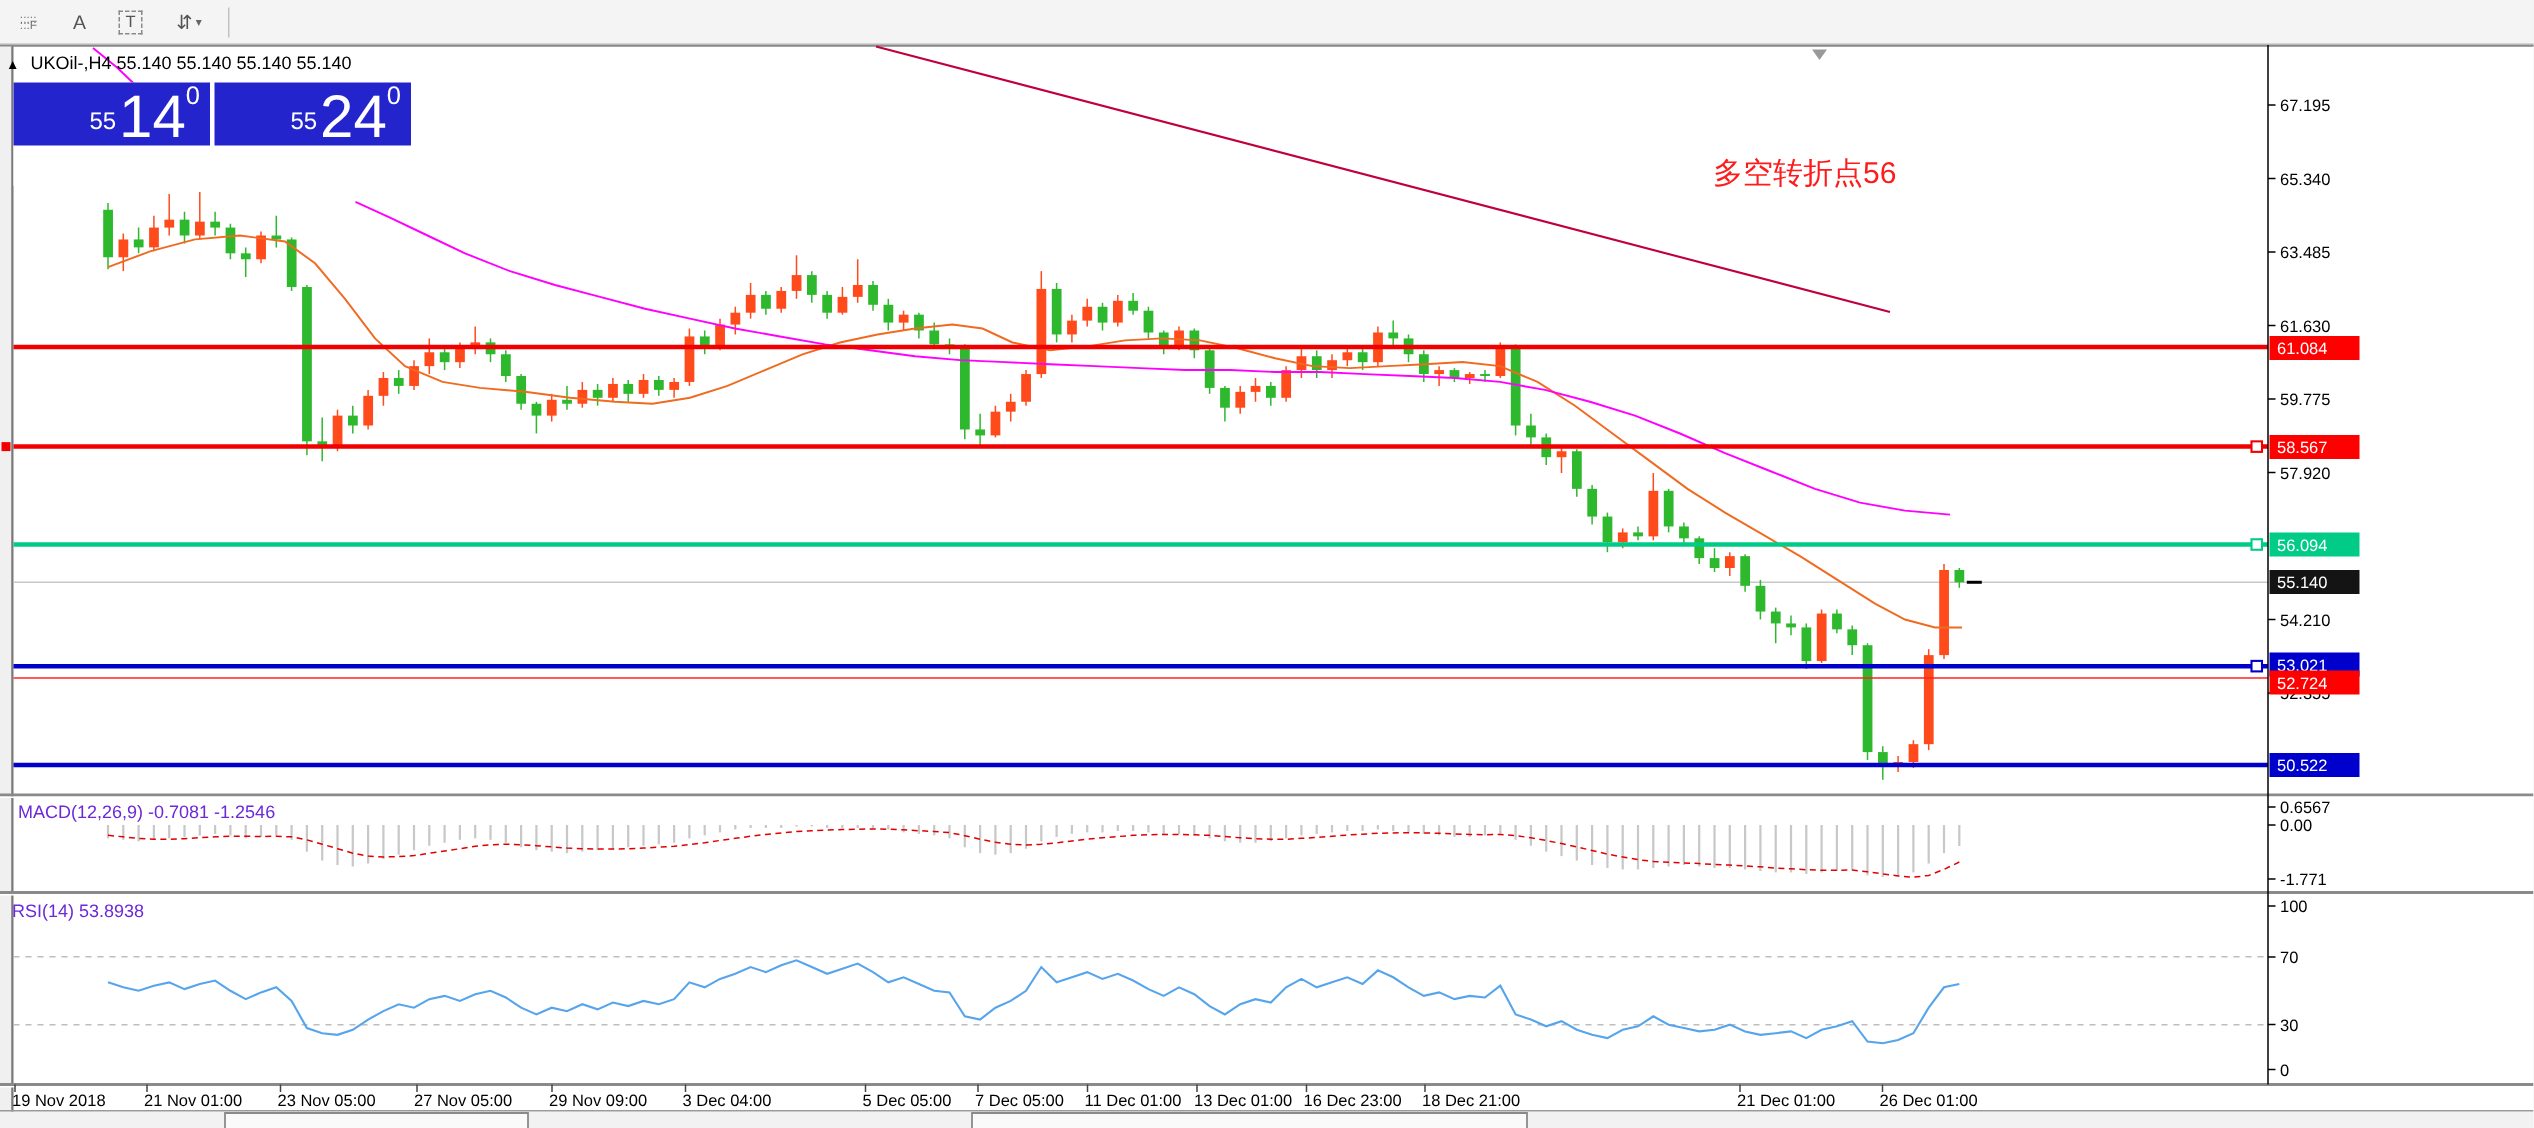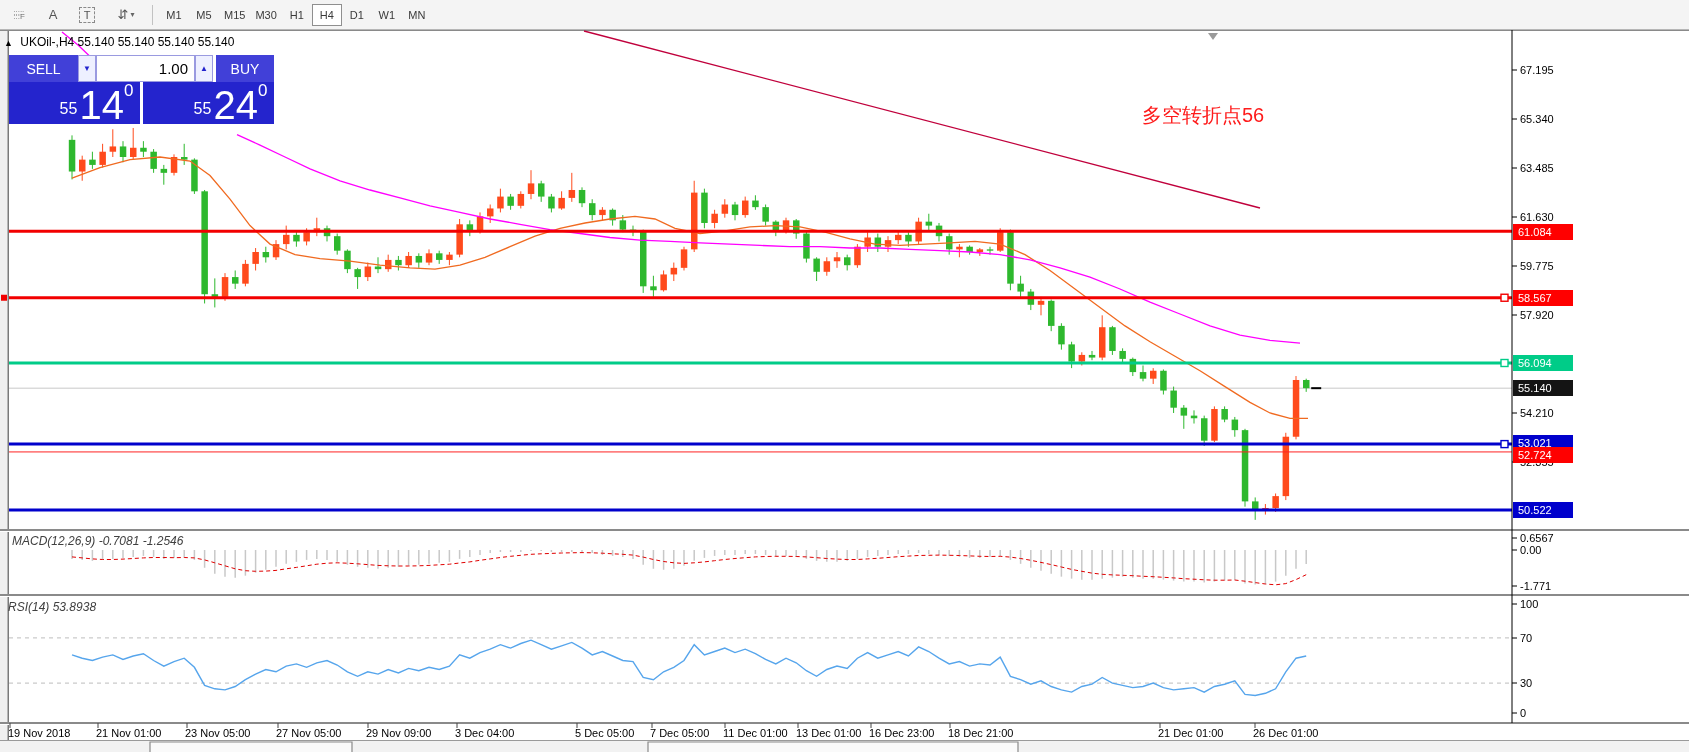--- a/index.html
+++ b/index.html
@@ -44,21 +44,21 @@
     justify-content:center; cursor:pointer; padding-bottom:2px; }
   .qp-price.sell { width:131px; margin-right:3px; }
   .qp-price.buy  { width:131px; }
   .qp-price .small { font-size:16px; line-height:26px; margin-right:2px;margin-left:44px; }
   .qp-price .big { font-size:40px; line-height:34px; font-weight:400; }
   .qp-price .sup { font-size:17px; line-height:14px; align-self:flex-start; margin-top:2px; }
 
   #annotation { position:absolute; left:1142px; top:102px; font-size:20px; color:#fe1b1b;
     z-index:4; font-family:"Liberation Sans","DejaVu Sans",sans-serif; }
 
-  .panel-label { position:absolute; font-size:12px; color:#404040; z-index:5;font-style:italic; }
+  .panel-label { position:absolute; font-size:12px; color:#6d28d9; z-index:5; }
   #macd-label { left:12px; top:534px; }
   #rsi-label  { left:8px; top:600px; }
 </style>
 </head>
 <body>
 
 <div id="toolbar">
   <div class="tb-icon">
     <span class="gridF">:::::<br>:::<span>F</span></span>
   </div>
@@ -66,31 +66,20 @@
     <span>A</span>
   </div>
   <div class="tb-icon">
     <span class="dashedT">T</span>
   </div>
   <div class="tb-icon" style="width:40px">
     <span>⇵</span>
     <span class="caret">▾</span>
   </div>
   <div class="tb-sep"></div>
-  <div id="tf-group" style="display:flex">
-      <div class="tf-btn">M1</div>
-      <div class="tf-btn">M5</div>
-      <div class="tf-btn">M15</div>
-      <div class="tf-btn">M30</div>
-      <div class="tf-btn">H1</div>
-      <div class="tf-btn active">H4</div>
-      <div class="tf-btn">D1</div>
-      <div class="tf-btn">W1</div>
-      <div class="tf-btn">MN</div>
-    </div>
 </div>
 
 <div id="window"></div>
 <svg id="chart-svg" viewBox="0 30 1689 722">
     <line x1="8" y1="30" x2="8" y2="752" stroke="#7a7a7a"></line>
     <line x1="0" y1="30.5" x2="1689" y2="30.5" stroke="#8a8a8a"></line>
     <g>
       <line x1="9" y1="388.17800000000005" x2="1512" y2="388.17800000000005" stroke="#c8c8c8" stroke-width="1"></line>
     </g>
     <g>
@@ -579,27 +568,20 @@
       <path d="M648 752 V742 H1018 V752" fill="#fafafa" stroke="#8a8a8a" stroke-width="1.2"></path>
     </g>
   </svg>
 
 <div id="symbol-row">
   <span class="tri">▲</span>
   <span>UKOil-,H4  55.140 55.140 55.140 55.140</span>
 </div>
 
 <div id="quote-panel">
-  <div class="qp-row">
-    <div class="qp-btn qp-sell">SELL</div>
-    <div class="qp-step">▼</div>
-    <input class="qp-vol" value="1.00" style="">
-    <div class="qp-step">▲</div>
-    <div class="qp-btn qp-buy">BUY</div>
-  </div>
   <div class="qp-prices">
     <div class="qp-price sell">
       <span class="small">55</span>
       <span class="big">14</span>
       <span class="sup">0</span>
     </div>
     <div class="qp-price buy">
       <span class="small">55</span>
       <span class="big">24</span>
       <span class="sup">0</span>

